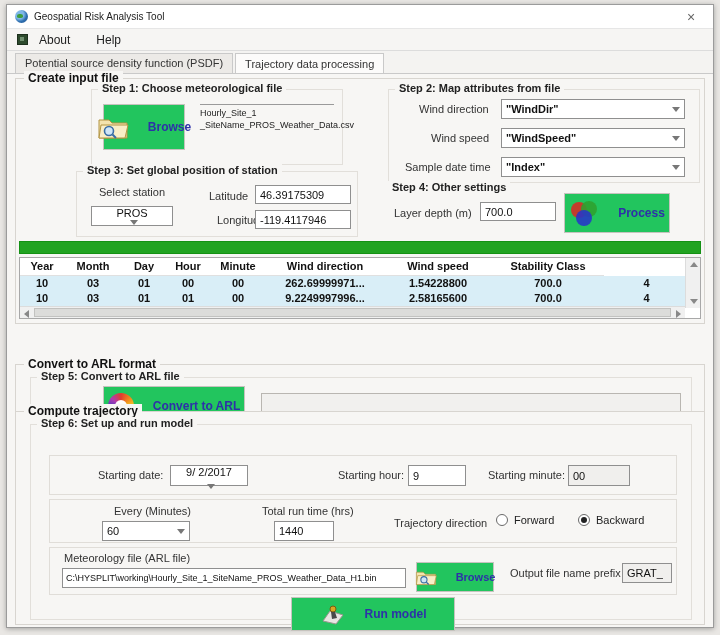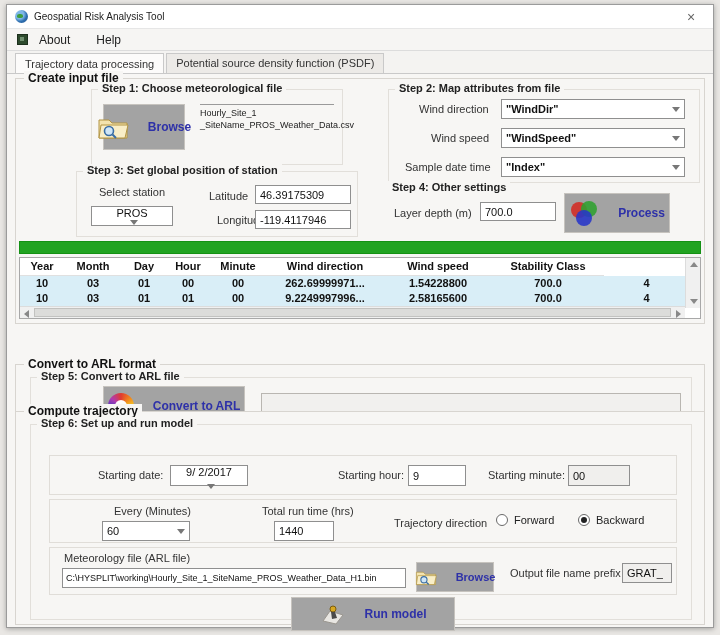--- a/index.html
+++ b/index.html
@@ -49,21 +49,21 @@
   .tb { position:absolute; border:1px solid #8f8f8f; background:#fff; font-size:11px;
     padding:1px 4px; font-family:"Liberation Sans", sans-serif; color:#111; }
   .tb.gray { background:#f0efed; }
   .combo { position:absolute; border:1px solid #8f8f8f; background:#fff;
     display:flex; align-items:center; font-size:11px; color:#111; padding:0 4px; }
   .combo .val { flex:1; white-space:nowrap; overflow:hidden; }
   .combo .val.bold { font-weight:bold; }
   .chev { width:0; height:0; border-left:4px solid transparent; border-right:4px solid transparent;
     border-top:5px solid #777; margin-left:4px; flex:0 0 auto; }
 
-  .btn { position:absolute; background:#a3a3a3; border:1px solid #c6c3be;
+  .btn { position:absolute; background:#22c55e; border:1px solid #c6c3be;
     display:flex; align-items:center; justify-content:center; gap:19px;
     font-size:12px; font-weight:bold; color:#2e31a8; cursor:default; }
 
   
   .folder { position:relative; flex:0 0 auto; }
 
   
   .pbar-green { position:absolute; background:#21a321; border:1px solid #149114; }
   .pbar-empty { position:absolute; background:#f1f0ee; border:1px solid #b9b6b1; }
 
@@ -117,22 +117,22 @@
     <span class="close-btn">×</span>
   </div>
 
   <div class="menubar">
     <span class="menu-icon"></span>
     <span class="menu-item">About</span>
     <span class="menu-item">Help</span>
   </div>
 
   <div class="tabstrip">
+    <span class="tab">Potential source density function (PSDF)</span>
     <span class="tab active">Trajectory data processing</span>
-    <span class="tab">Potential source density function (PSDF)</span>
   </div>
 
   <div class="content">
 
     <div class="group" style="left:8px; top:4px; width:690px; height:246px;">
       <span class="gcap">Create input file</span>
 
       <div class="subgroup" style="left:75px; top:10px; width:252px; height:76px;">
         <span class="scap">Step 1: Choose meteorological file</span>
         <div class="btn" style="left:11px; top:14px; width:82px; height:46px;">

